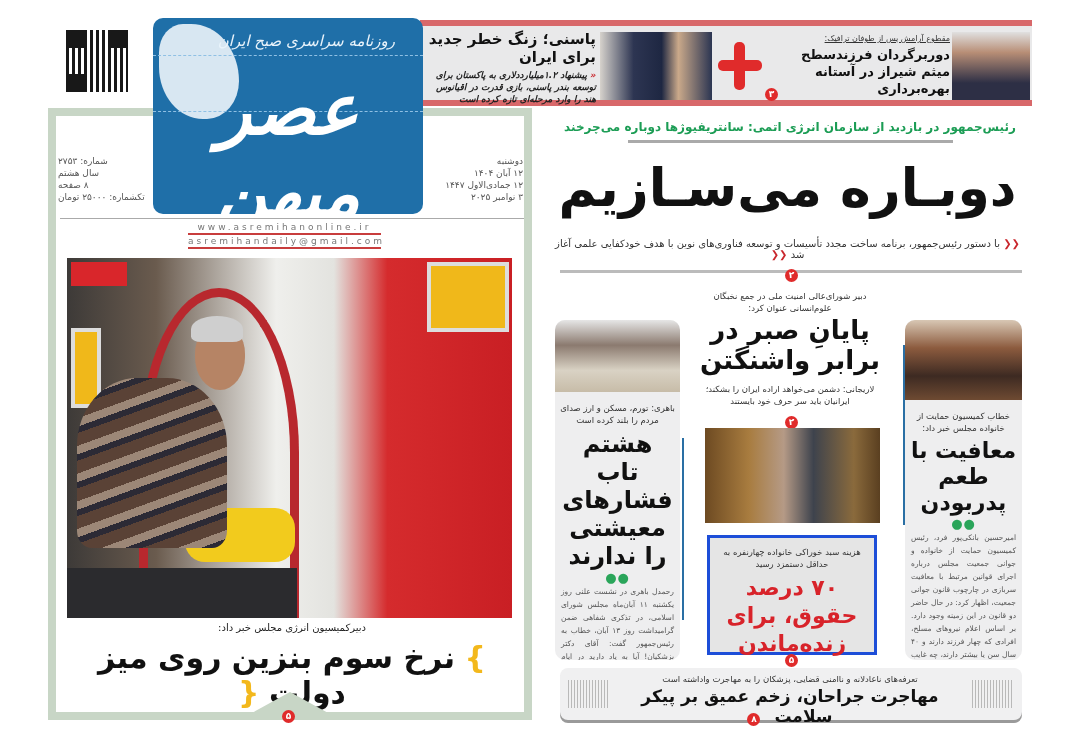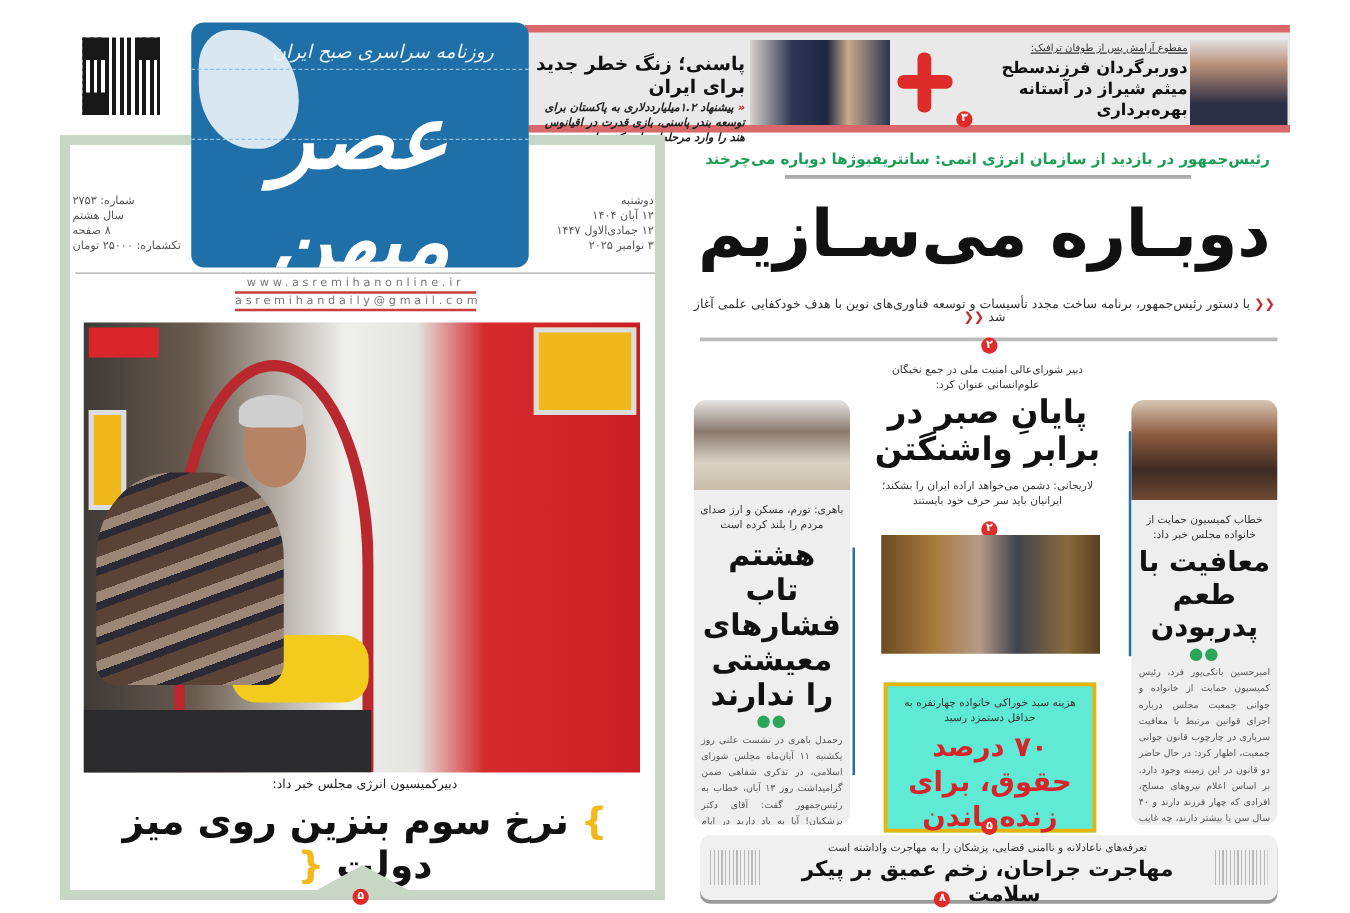--- a/index.html
+++ b/index.html
@@ -69,35 +69,35 @@
   .red-arrows { color: #c9272d; font-weight: bold; }
   .sep-line { border-top: 3px solid #bbb; }
 
   .card { background: #eeeeef; border-radius: 10px; overflow: hidden; }
   .card-kicker { font-size: 8.5px; color: #333; text-align: center; line-height: 12px; }
   .card-title { font-size: 24px; font-weight: bold; text-align: center; line-height: 28px; color: #111; }
   .card-body { font-size: 7.5px; line-height: 13px; color: #555; text-align: justify; }
   .green-dots { text-align: center; color: #2aa55a; font-size: 13px; letter-spacing: 1px; }
   .blue-rule { border-left: 2px solid #2a6fa4; }
 
-  .green-box { border: 3px solid #eab308; background: #5eead4; margin-top: 11px; }
+  .green-box { border: 3px solid #1d4ed8; background: #e5e5e5; }
   .red-title { color: #d8232a; font-weight: bold; text-align: center; }
 
   .bottom-strip { left: 560px; top: 668px; width: 462px; height: 52px; background: #f0f0f1; border-radius: 8px;
     box-shadow: 0 3px 0 #9a9a9a; }
   .barcode { position: absolute; top: 12px; width: 42px; height: 28px;
     background: repeating-linear-gradient(90deg, #b9b9b9 0 1px, #f0f0f1 1px 3px); }
 </style>
 </head>
 <body>
 
 <div class="abs top-band">
 
   <div class="teaser rtl" style="left:6px; width:170px;">
-    <div class="teaser-title" style="margin-top:16px; ">پاسنی؛ زنگ خطر جدید برای ایران</div>
+    <div class="teaser-title" style="margin-top:4px; ">پاسنی؛ زنگ خطر جدید برای ایران</div>
     <div class="teaser-text" style="margin-top:3px; text-align:right;font-style:italic;">
       <span class="red-arrows">«</span>
       <span>پیشنهاد ۱.۲میلیارددلاری به پاکستان برای توسعه بندر پاسنی، بازی قدرت در اقیانوس هند را وارد مرحله‌ای تازه کرده است</span>
     </div>
     <div style="text-align:right; margin-right:100px; margin-top:1px;"><span class="red-dot">۷</span></div>
   </div>
   <div class="abs photo" style="left:180px; top:6px; width:112px; height:68px; background:linear-gradient(90deg,#d6d2cc 0%,#2d3552 30%,#1e2742 55%,#caa98a 70%,#2b3552 100%);"></div>
 
   <div class="abs" style="left:298px; top:20px; width:44px; height:40px;">
     <div class="abs" style="left:0; top:14px; width:44px; height:11px; background:#e02b2b; border-radius:5px;"></div>

